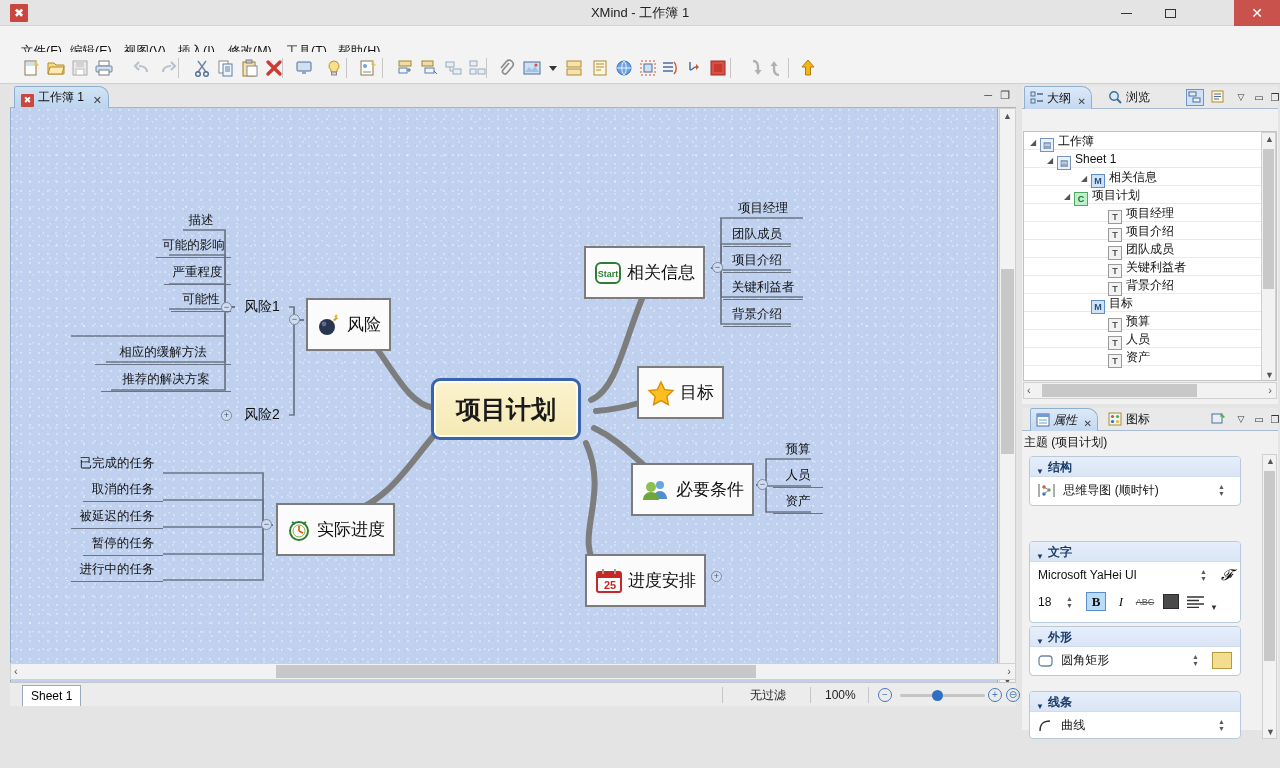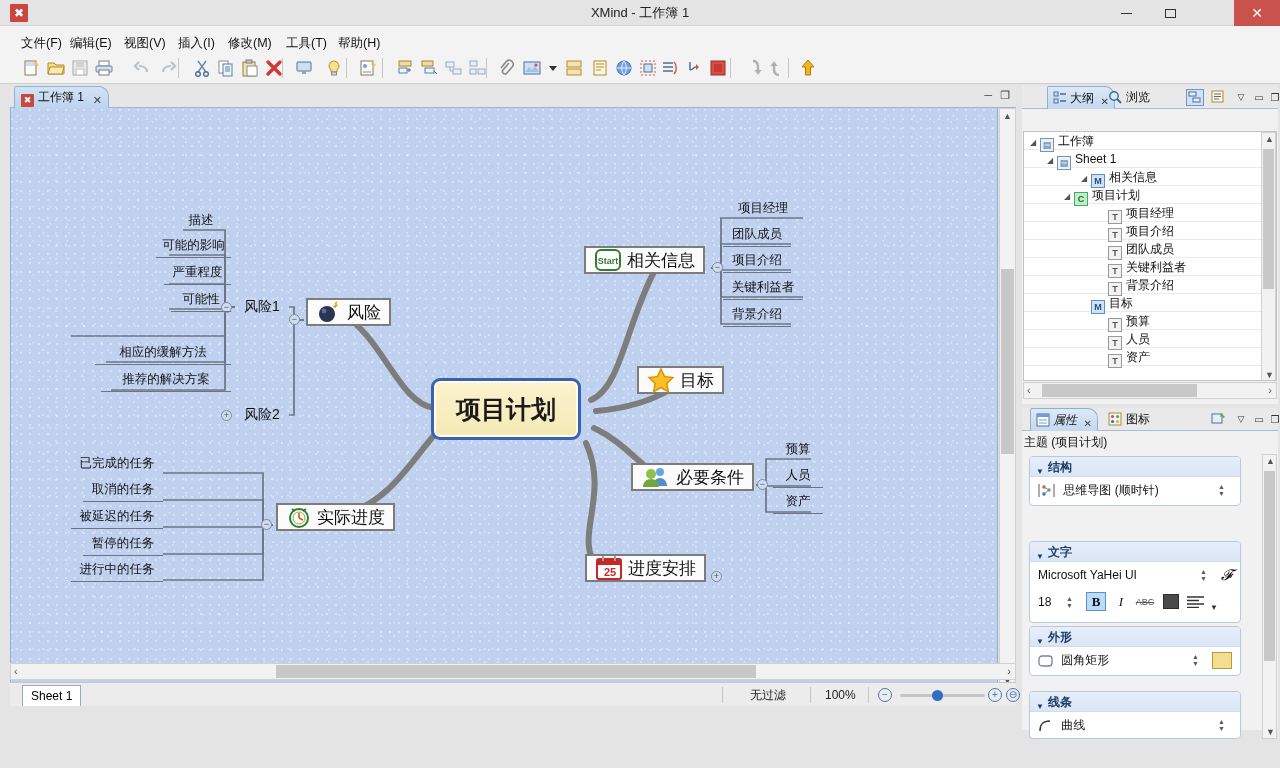--- a/index.html
+++ b/index.html
@@ -29,21 +29,21 @@
   }
   .wbtn { position:absolute; top:0; height:26px; width:44px; line-height:26px; text-align:center; font-size:12px; color:#333; }
   .wbtn.min { right:132px; }
   .wbtn.max { right:88px; }
   .wbtn.close { right:0; width:46px; background:#c9534c; color:#fff; font-size:14px; }
   .glyph-min { display:inline-block; width:11px; height:1px; background:#333; vertical-align:middle; }
   .glyph-max { display:inline-block; width:11px; height:9px; border:1px solid #333; vertical-align:middle; }
 
   
   .menubar { position:absolute; left:0; top:26px; width:1280px; height:26px; background:#f3f3f3; }
-  .menuitem { position:absolute; top:4px; height:26px; line-height:26px; font-size:12.5px; color:#111; padding:0 7px; }
+  .menuitem { position:absolute; top:12px; height:26px; line-height:26px; font-size:12.5px; color:#111; padding:0 7px; }
 
   
   .toolbar { position:absolute; left:0; top:52px; width:1280px; height:32px; background:#f3f3f3; border-bottom:1px solid #cfcfcf; }
   .tbtn { position:absolute; top:4px; width:24px; height:24px; }
   .tsep { position:absolute; top:6px; width:1px; height:20px; background:#c6c6c6; }
   .ico { width:18px; height:18px; display:block; margin:3px auto 0 auto; }
   .share-lbl { position:absolute; top:58px; left:800px; font-size:13px; font-weight:bold; color:#111; }
 
   
   .editor { position:absolute; left:10px; top:86px; width:1006px; height:620px; }
@@ -89,21 +89,21 @@
   .st-item { position:absolute; top:0; height:24px; line-height:24px; font-size:12px; color:#222; }
   .st-sep { position:absolute; top:4px; width:1px; height:16px; background:#c6c6c6; }
   .zbtn { position:absolute; top:5px; width:14px; height:14px; border:1px solid #4a78b8; border-radius:50%;
       color:#4a78b8; font-size:10px; line-height:12px; text-align:center; }
   .ztrack { position:absolute; top:11px; width:85px; height:3px; background:#c5c5c5; border-radius:2px; }
   .zknob { position:absolute; top:7px; width:11px; height:11px; border-radius:50%; background:#2f6fc4; }
 
   
   .node { position:absolute; background:#fbfbfb; border:1px solid #8d8d8d; font-size:13px; color:#111;
       display:flex; align-items:center; white-space:nowrap; }
-  .node.main { border-width:2px; border-color:#7c7c7c; font-size:17px; padding:0 8px; height:28px; }
+  .node.main { border-width:2px; border-color:#7c7c7c; font-size:17px; padding:0 8px; height:53px; }
   .node.main .nlabel { margin-left:5px; }
   .node.sub { height:26px; padding:0 8px; font-size:14px; background:transparent; border:none;
       border-bottom:1.6px solid #6c7585; justify-content:center; }
   .node.leaf2 { height:24px; font-size:12.5px; }
   .central {
     position:absolute; border:3px solid #3a63ad; border-radius:9px;
     background:linear-gradient(#fbf3cf,#f4e9b4);
     box-shadow: inset 0 0 0 2px #fffdf0;
     display:flex; align-items:center; justify-content:center;
     font-size:25px; font-weight:bold; color:#1a1a1a;
@@ -545,21 +545,21 @@
       <div class="zbtn" style="left:868px">−</div>
       <div class="ztrack" style="left:890px"></div>
       <div class="zknob" style="left:922px"></div>
       <div class="zbtn" style="left:978px">+</div>
       <div class="zbtn" style="left:996px">⊖</div>
     </div>
   </div>
 
   <div class="rpanel" style="left:1022px; top:86px; width:256px; height:318px;">
     <div class="ptabrow">
-      <div class="ptab active" style="left:2px;margin-left:23px;">
+      <div class="ptab active" style="left:2px;">
         <svg style="position:absolute;left:5px;top:4px" width="14" height="14" viewBox="0 0 14 14">
             <rect x="1" y="1" width="4" height="4" fill="#cfe0f2" stroke="#4f6f99"></rect>
             <rect x="7" y="2" width="6" height="2" fill="#6d86a6"></rect>
             <rect x="1" y="8" width="4" height="4" fill="#cfe0f2" stroke="#4f6f99"></rect>
             <rect x="7" y="9" width="6" height="2" fill="#6d86a6"></rect>
           </svg>
         <span>大纲</span>
         <span class="tclose">✕</span>
       </div>
       <div class="ptab" style="left:82px;">

